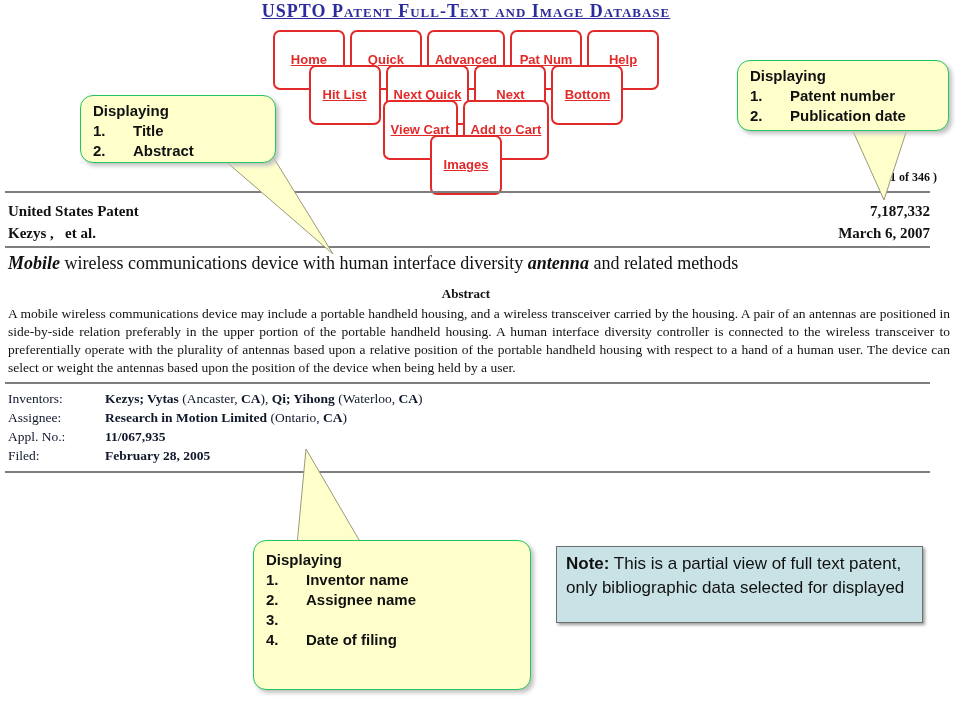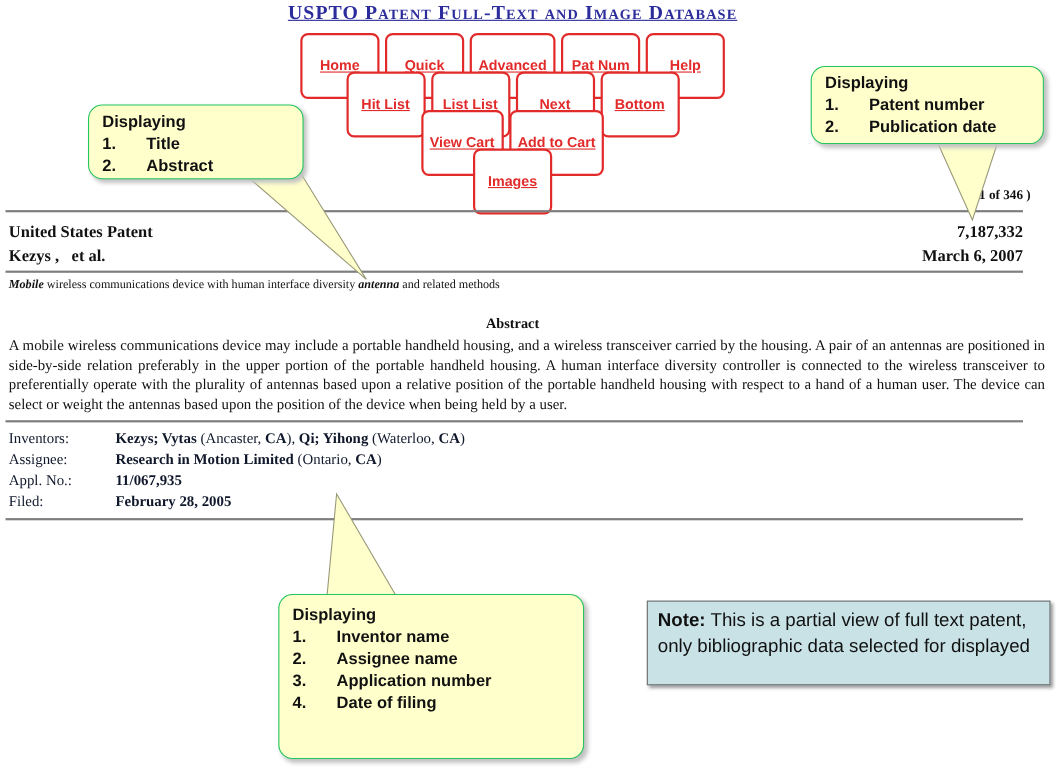--- a/index.html
+++ b/index.html
@@ -40,21 +40,21 @@
   .rule-1{top:191px;} .rule-2{top:246px;} .rule-3{top:382px;} .rule-4{top:471px;}
 
   
   .ph{font-size:15px;font-weight:bold;color:#111;}
   .ph-l1{top:203px;left:8px;}
   .ph-l2{top:225px;left:8px;white-space:pre;}
   .ph-r1{top:203px;right:31px;text-align:right;}
   .ph-r2{top:225px;right:31px;}
 
   
-  .invention-title{top:253px;left:8px;width:740px;font-size:11px;color:#111;}
+  .invention-title{top:253px;left:8px;width:740px;font-size:18px;color:#111;}
   .hl{font-weight:bold;font-style:italic;}
   .abstract-heading{top:286px;left:0;width:932px;text-align:center;font-weight:bold;font-size:13px;color:#111;}
   .abstract-text{
     top:305px;left:8px;width:942px;font-size:13.5px;line-height:18px;
     text-align:justify;color:#111;
   }
 
   
   .biblio-row{left:8px;font-size:13.5px;color:#0f172a;}
   .biblio-label{display:inline-block;width:97px;}
@@ -72,41 +72,41 @@
   .co-top-left{left:80px;top:95px;width:196px;height:68px;}
   .co-top-right{left:737px;top:60px;width:212px;height:71px;}
   .co-bottom{left:253px;top:540px;width:278px;height:150px;padding-top:9px;}
   .co-item{display:flex;line-height:20px;}
   .co-heading{line-height:20px;}
   .co-num{width:40px;flex:none;}
   .tail{z-index:5;pointer-events:none;}
 
   
   .note-box{
-    left:588px;top:546px;width:367px;height:77px;z-index:5;
+    left:556px;top:546px;width:367px;height:77px;z-index:5;
     background:var(--note-fill);border:1px solid #6f6f6f;box-shadow:2px 2px 3px #9a9a9a;
     font-family:"Liberation Sans","DejaVu Sans",sans-serif;
     font-size:17px;line-height:24px;color:#111;padding:5px 9px;
   }
 </style>
 </head>
 <body>
 
 <div class="abs page-title">USPTO Patent Full-Text and Image Database</div>
 
 <div class="abs nav-row nav-row-1">
   <span class="btn">Home</span>
   <span class="btn">Quick</span>
   <span class="btn">Advanced</span>
   <span class="btn">Pat Num</span>
   <span class="btn">Help</span>
 </div>
 <div class="abs nav-row nav-row-2">
   <span class="btn">Hit List</span>
-  <span class="btn">List List</span>
+  <span class="btn">Next Quick</span>
   <span class="btn">Next</span>
   <span class="btn">Bottom</span>
 </div>
 <div class="abs nav-row nav-row-3">
   <span class="btn">View Cart</span>
   <span class="btn">Add to Cart</span>
 </div>
 <div class="abs nav-row nav-row-4">
   <span class="btn">Images</span>
 </div>
@@ -182,21 +182,20 @@
   <div class="co-item">
     <span class="co-num">1.</span>
     <span>Inventor name</span>
   </div>
   <div class="co-item">
     <span class="co-num">2.</span>
     <span>Assignee name</span>
   </div>
   <div class="co-item">
     <span class="co-num">3.</span>
-    <span>Application number</span>
   </div>
   <div class="co-item">
     <span class="co-num">4.</span>
     <span>Date of filing</span>
   </div>
 </div>
 
 <div class="abs note-box">
   <span class="b">Note:</span><span> This is a partial view of full text patent, only bibliographic data selected for displayed</span>
 </div>

